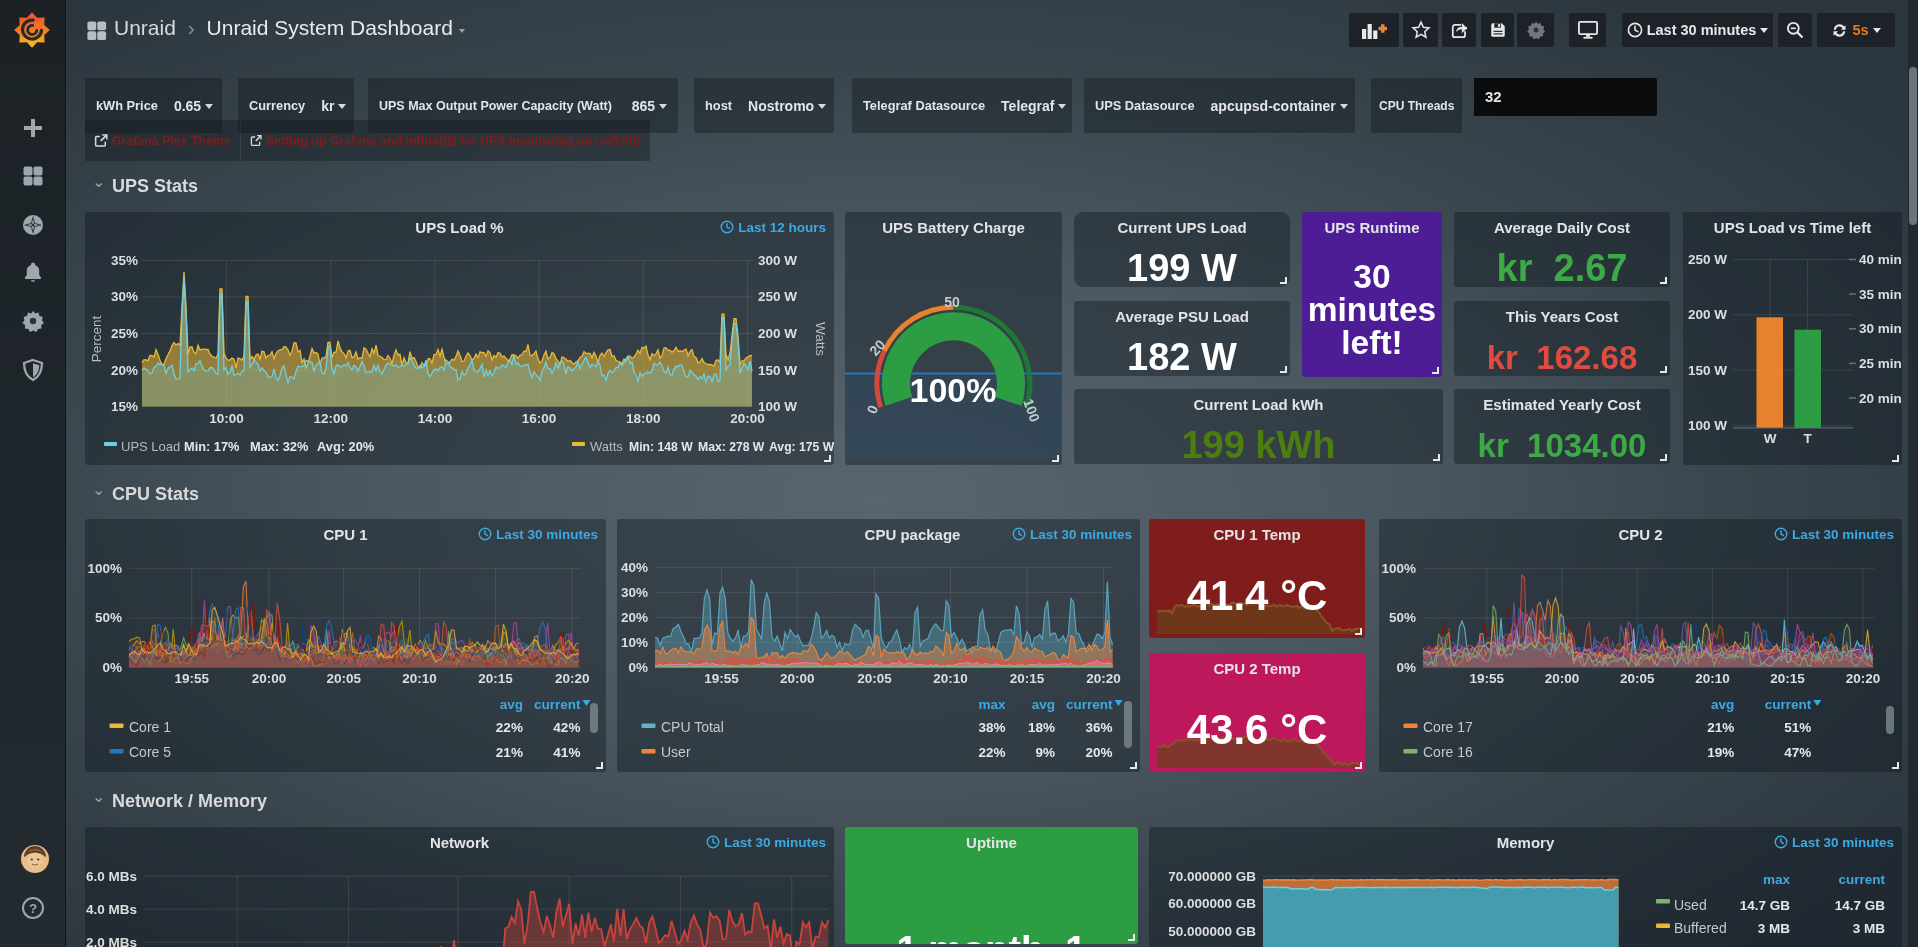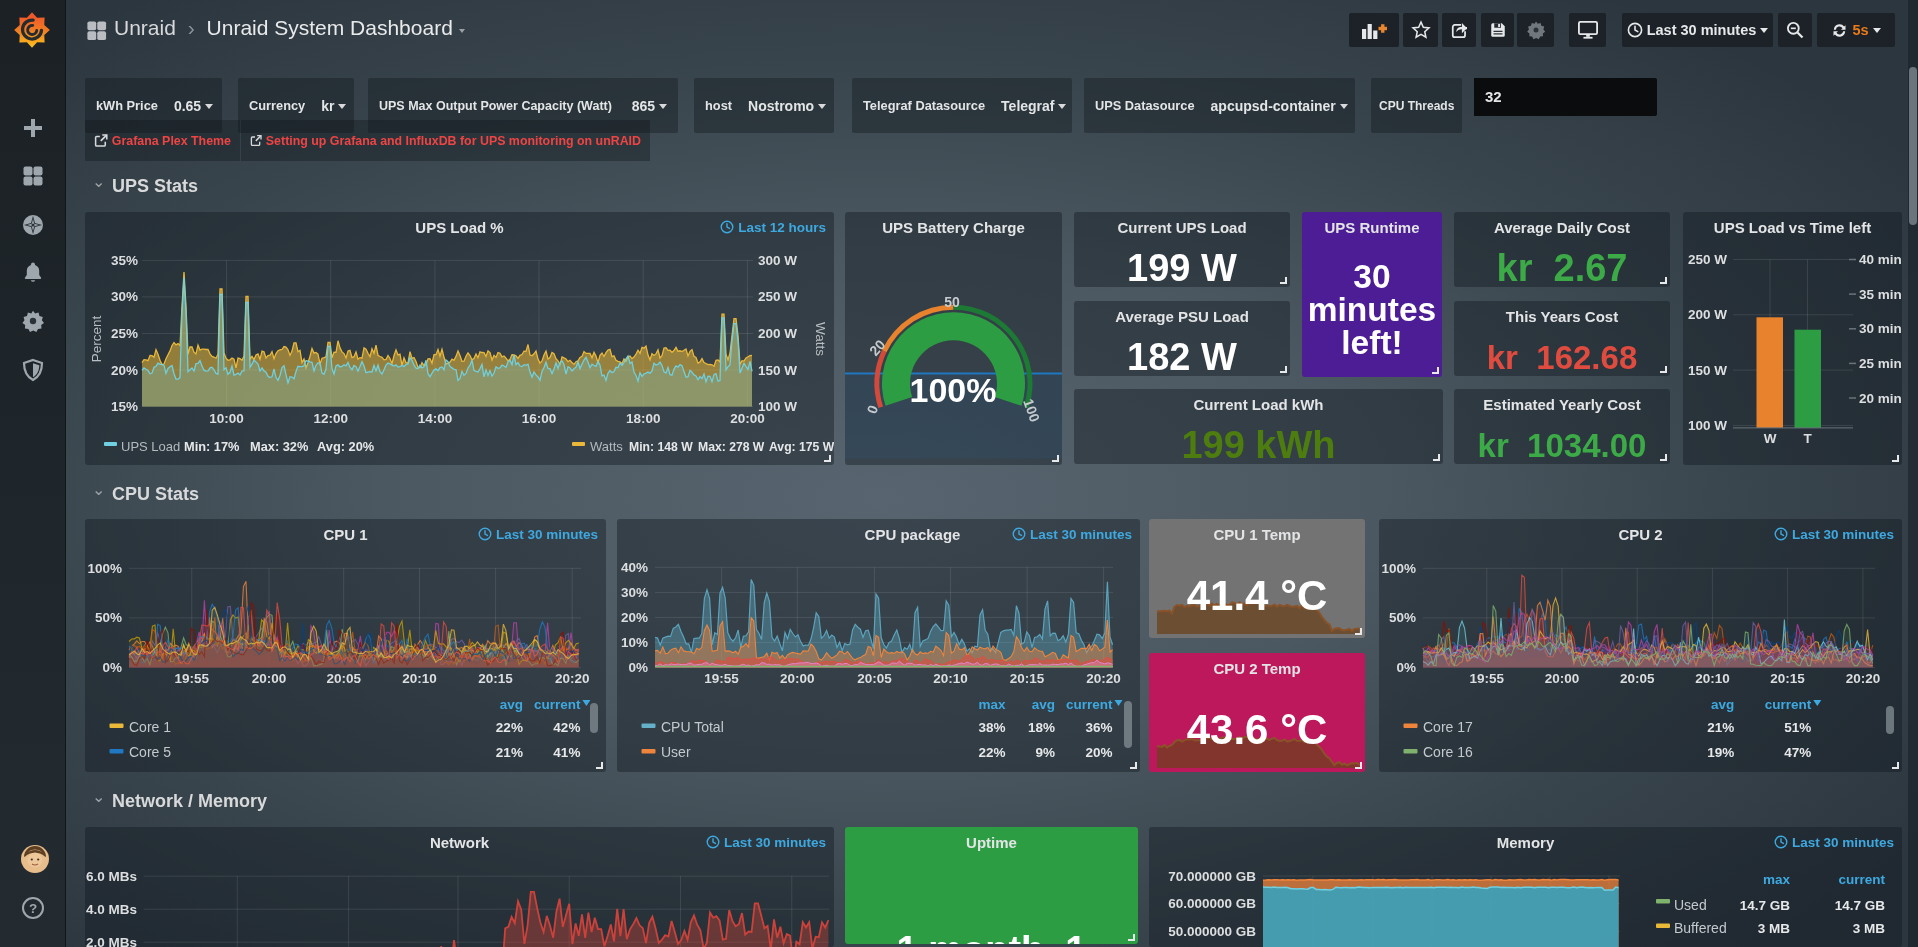--- a/index.html
+++ b/index.html
@@ -10,21 +10,21 @@
 .crumb { position:absolute; left:114px; top:16px; font-size:21px; color:#d8d9da; }
 .crumb .sep { color:#8d9499; margin:0 6px; }
 .crumb .c2 { color:#e9eaeb; }
 .caret { display:inline-block; width:0; height:0; border-style:solid; border-color:transparent; border-top-color:#d8d9da; vertical-align:2px; }
 .nbtn { position:absolute; top:13px; height:34px; background:#1c2227; border-radius:2px; display:flex; align-items:center; justify-content:center; color:#e6e8ea; }
 .tbox { font-size:14.5px; }
 .vbox { position:absolute; top:78px; height:55px; background:rgba(18,26,32,0.42); border-radius:2px; display:flex; align-items:center; padding:0 11px; white-space:nowrap; }
 .vlab { font-size:12.8px; font-weight:700; color:#e3e5e6; }
 .vval { font-size:14px; font-weight:700; color:#e3e5e6; margin-left:auto; padding-left:16px; }
 .vinput { position:absolute; top:78px; left:1462px; width:183px; height:38px; background:#0a0c0e; border-radius:0 2px 2px 0; color:#e5e5e5; font-size:15px; font-weight:700; line-height:38px; padding-left:11px;margin-left:12px; }
-.lbox { position:absolute; top:120px; height:41px; background:rgba(18,26,32,0.42); font-size:12.4px; font-weight:700; color:#ef4444; display:flex; align-items:center; padding:0 9px; white-space:nowrap; }
+.lbox { position:absolute; top:120px; height:41px; background:rgba(18,26,32,0.42); font-size:12.4px; font-weight:700; color:#7f1d1d; display:flex; align-items:center; padding:0 9px; white-space:nowrap; }
 .rowh { position:absolute; left:112px; font-size:18px; font-weight:700; color:#d8d9da; }
 .chev { position:absolute; left:-20px; top:-4px; font-size:16px; font-weight:400; color:#9aa0a5; }
 .panel { position:absolute; background:rgba(16,24,30,0.42); border-radius:3px; }
 .panel.solid { }
 .ptitle { position:absolute; width:100%; text-align:center; font-size:15px; font-weight:700; color:#e3e4e6; line-height:17px; }
 .statv { position:absolute; width:100%; text-align:center; transform:translateY(-50%); font-weight:700; line-height:1.05; }
 .trl { position:absolute; right:8px; top:8px; font-size:13.5px; font-weight:700; color:#3da9e0; }
 .chart { position:absolute; left:0; top:0; }
 .gl { stroke:rgba(255,255,255,0.10); stroke-width:1; }
 .ax { font-size:13.5px; font-weight:700; fill:#dcdee0; font-family:"Liberation Sans",sans-serif; }
@@ -107,21 +107,21 @@
       <path d="M108.5,92.7 A79,79 0 0 1 183.6,196.1 L178.9,194.6 A74,74 0 0 0 108.5,97.7 Z" fill="#1d7a35"></path>
       <path d="M40.5,193.8 A71.5,71.5 0 1 1 176.5,193.8 L149.9,185.1 A43.5,43.5 0 1 0 67.1,185.1 Z" fill="#2d9d43"></path>
       <text x="32" y="199" class="glab" transform="rotate(-70 32 199)" text-anchor="middle">0</text>
       <text x="36" y="139" class="glab" transform="rotate(-48 36 139)" text-anchor="middle">20</text>
       <text x="107" y="95" class="glab" transform="rotate(0 107 95)" text-anchor="middle">50</text>
       <text x="182" y="200" class="glab" transform="rotate(70 182 200)" text-anchor="middle">100</text>
 <text x="108" y="190" font-size="34" font-weight="700" fill="#fff" text-anchor="middle">100%</text>
 </svg>
     <div class="rc"></div>
   </div>
-<div class="panel" style="left:1074px;top:212px;width:216px;height:75px;">
+<div class="panel" style="left:1074px;top:212px;width:216px;height:75px;border-radius:9px;">
     <div class="ptitle" style="top:7px">Current UPS Load</div>
     <div class="statv" style="color:#fff;font-size:38px;top:57px">199 W</div>
     <div class="rc"></div>
   </div>
 <div class="panel" style="left:1074px;top:301px;width:216px;height:75px;">
     <div class="ptitle" style="top:7px">Average PSU Load</div>
     <div class="statv" style="color:#fff;font-size:38px;top:57px">182 W</div>
     <div class="rc"></div>
   </div>
 <div class="panel" style="left:1074px;top:389px;width:369px;height:75px;">
@@ -293,21 +293,21 @@
       <text x="495.5" y="212.5" class="lv ar">36%</text>
       <rect x="24.5" y="230" width="14" height="4.5" rx="1" fill="#EF843C"></rect>
       <text x="44" y="238" class="ln">User</text>
       <text x="388.5" y="238" class="lv ar">22%</text>
       <text x="438" y="238" class="lv ar">9%</text>
       <text x="495.5" y="238" class="lv ar">20%</text>
 </svg>
     <div class="sb" style="right:8px;top:182px;height:47px"></div>
     <div class="rc"></div>
   </div>
-<div class="panel solid" style="left:1149px;top:519px;width:216px;height:119px;background:#737373;">
+<div class="panel solid" style="left:1149px;top:519px;width:216px;height:119px;background:#7f1d1d;">
     <div class="ptitle" style="top:7px">CPU 1 Temp</div>
     <svg class="chart" width="216" height="119" viewBox="0 0 216 119">
       <path d="M8.0,92.6 L10.5,92.3 L13.0,92.1 L15.5,91.7 L18.0,92.3 L20.5,91.7 L23.0,94.4 L25.5,87.8 L28.0,86.0 L30.5,86.8 L33.0,85.8 L35.5,88.2 L38.0,86.9 L40.5,87.4 L43.0,86.3 L45.5,86.1 L48.0,87.7 L50.5,86.9 L53.0,86.6 L55.5,84.4 L58.0,84.8 L60.5,86.7 L63.0,84.5 L65.5,86.5 L68.0,84.9 L70.5,86.4 L73.0,86.8 L75.5,83.9 L78.0,86.0 L80.5,86.0 L83.0,83.5 L85.5,83.8 L88.0,85.7 L90.5,83.5 L93.0,84.9 L95.5,84.5 L98.0,86.0 L100.5,83.7 L103.0,84.6 L105.5,83.8 L108.0,84.1 L110.5,86.0 L113.0,85.9 L115.5,86.7 L118.0,86.8 L120.5,87.2 L123.0,86.6 L125.5,85.7 L128.0,87.8 L130.5,85.8 L133.0,87.0 L135.5,87.3 L138.0,85.8 L140.5,87.0 L143.0,87.7 L145.5,87.4 L148.0,86.9 L150.5,89.1 L153.0,86.4 L155.5,89.6 L158.0,87.5 L160.5,87.4 L163.0,90.2 L165.5,87.9 L168.0,91.3 L170.5,94.0 L173.0,98.2 L175.5,101.2 L178.0,104.0 L180.5,105.5 L183.0,111.8 L185.5,109.9 L188.0,109.2 L190.5,109.2 L193.0,111.3 L195.5,111.3 L198.0,110.7 L200.5,109.8 L203.0,112.1 L205.5,109.9 L208.0,109.7 L210.5,109.5 L210.5,115.0 L8.0,115.0 Z" fill="rgba(105,65,25,0.72)"></path>
       <path d="M8.0,92.6 L10.5,92.3 L13.0,92.1 L15.5,91.7 L18.0,92.3 L20.5,91.7 L23.0,94.4 L25.5,87.8 L28.0,86.0 L30.5,86.8 L33.0,85.8 L35.5,88.2 L38.0,86.9 L40.5,87.4 L43.0,86.3 L45.5,86.1 L48.0,87.7 L50.5,86.9 L53.0,86.6 L55.5,84.4 L58.0,84.8 L60.5,86.7 L63.0,84.5 L65.5,86.5 L68.0,84.9 L70.5,86.4 L73.0,86.8 L75.5,83.9 L78.0,86.0 L80.5,86.0 L83.0,83.5 L85.5,83.8 L88.0,85.7 L90.5,83.5 L93.0,84.9 L95.5,84.5 L98.0,86.0 L100.5,83.7 L103.0,84.6 L105.5,83.8 L108.0,84.1 L110.5,86.0 L113.0,85.9 L115.5,86.7 L118.0,86.8 L120.5,87.2 L123.0,86.6 L125.5,85.7 L128.0,87.8 L130.5,85.8 L133.0,87.0 L135.5,87.3 L138.0,85.8 L140.5,87.0 L143.0,87.7 L145.5,87.4 L148.0,86.9 L150.5,89.1 L153.0,86.4 L155.5,89.6 L158.0,87.5 L160.5,87.4 L163.0,90.2 L165.5,87.9 L168.0,91.3 L170.5,94.0 L173.0,98.2 L175.5,101.2 L178.0,104.0 L180.5,105.5 L183.0,111.8 L185.5,109.9 L188.0,109.2 L190.5,109.2 L193.0,111.3 L195.5,111.3 L198.0,110.7 L200.5,109.8 L203.0,112.1 L205.5,109.9 L208.0,109.7 L210.5,109.5" fill="none" stroke="#8a5228" stroke-width="2"></path>
     </svg>
     <div class="statv" style="color:#fff;font-size:42px;top:77px">41.4 °C</div>
     <div class="rc"></div>
   </div>
 <div class="panel solid" style="left:1149px;top:653px;width:216px;height:119px;background:#be185d;">
     <div class="ptitle" style="top:7px">CPU 2 Temp</div>

